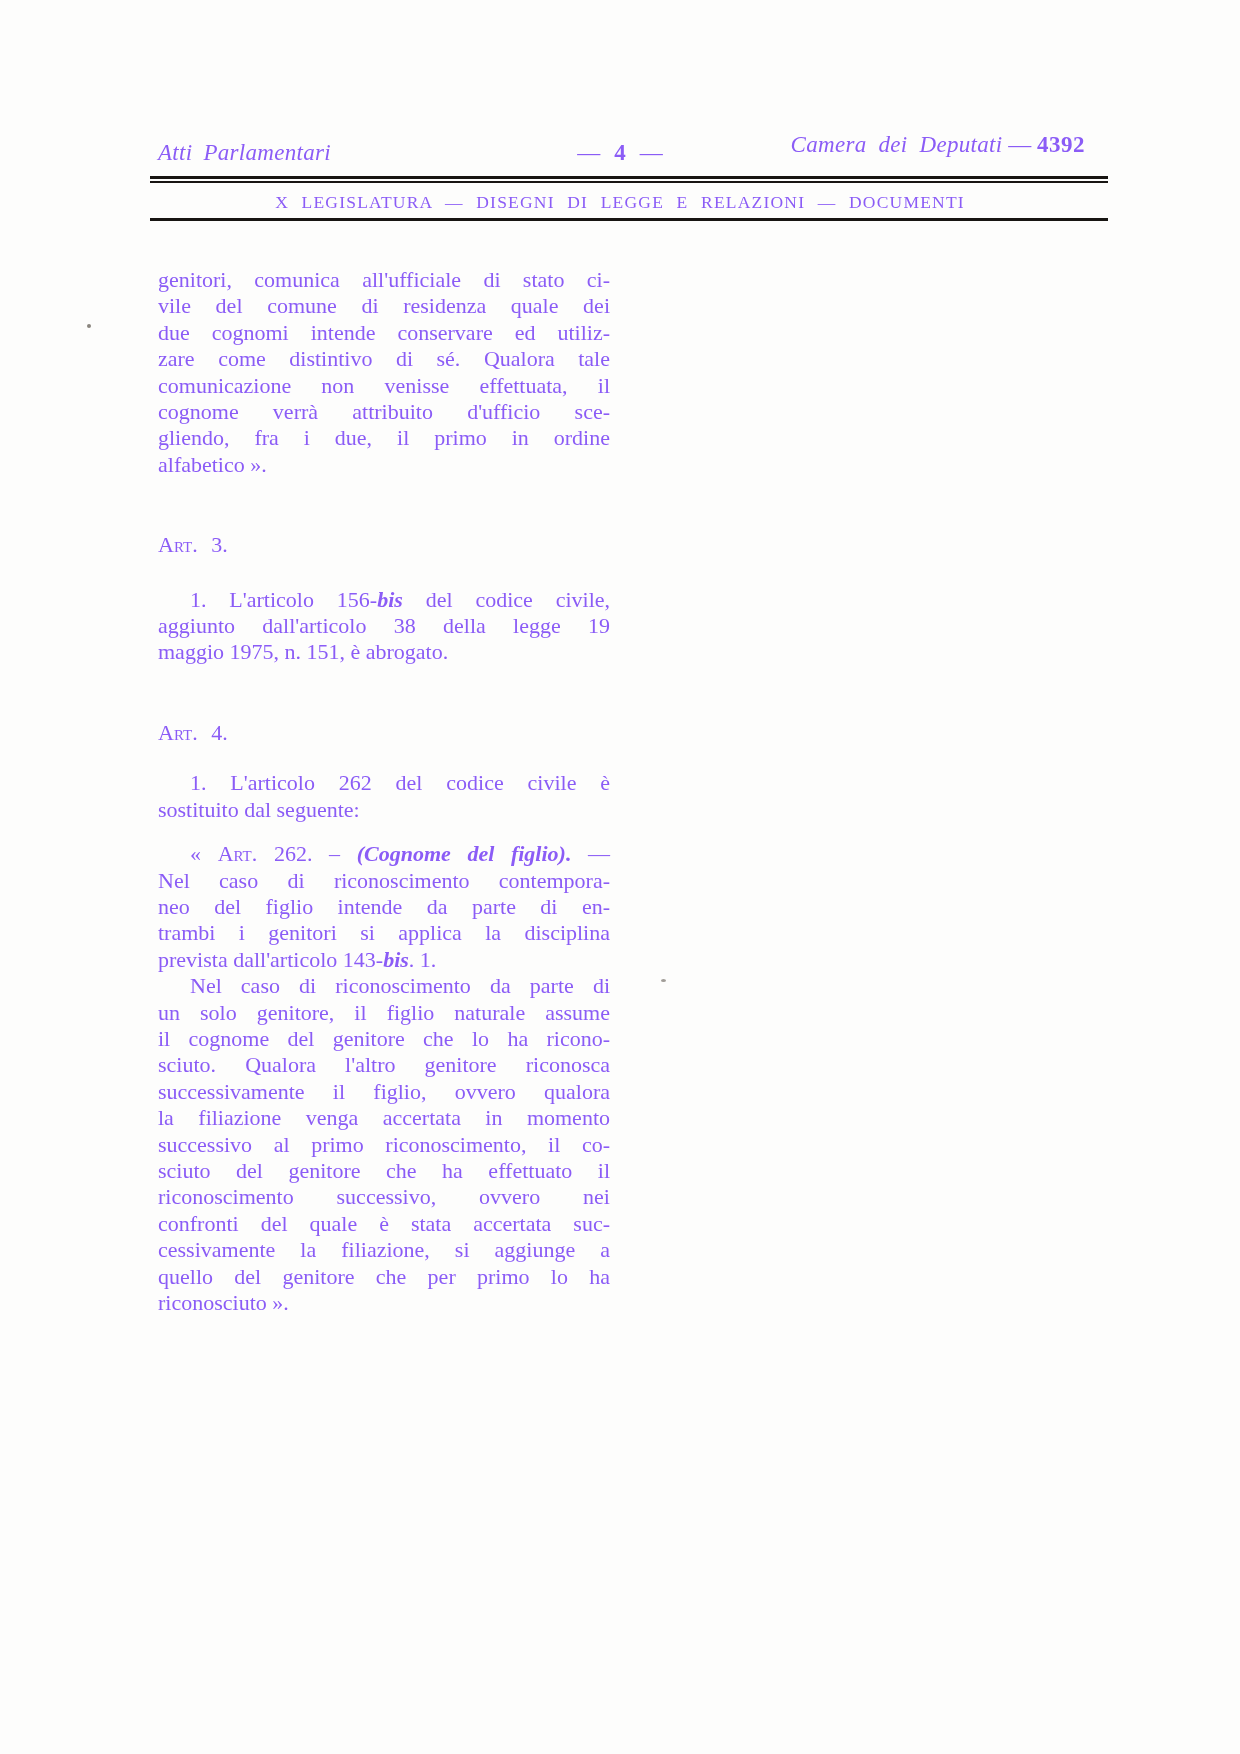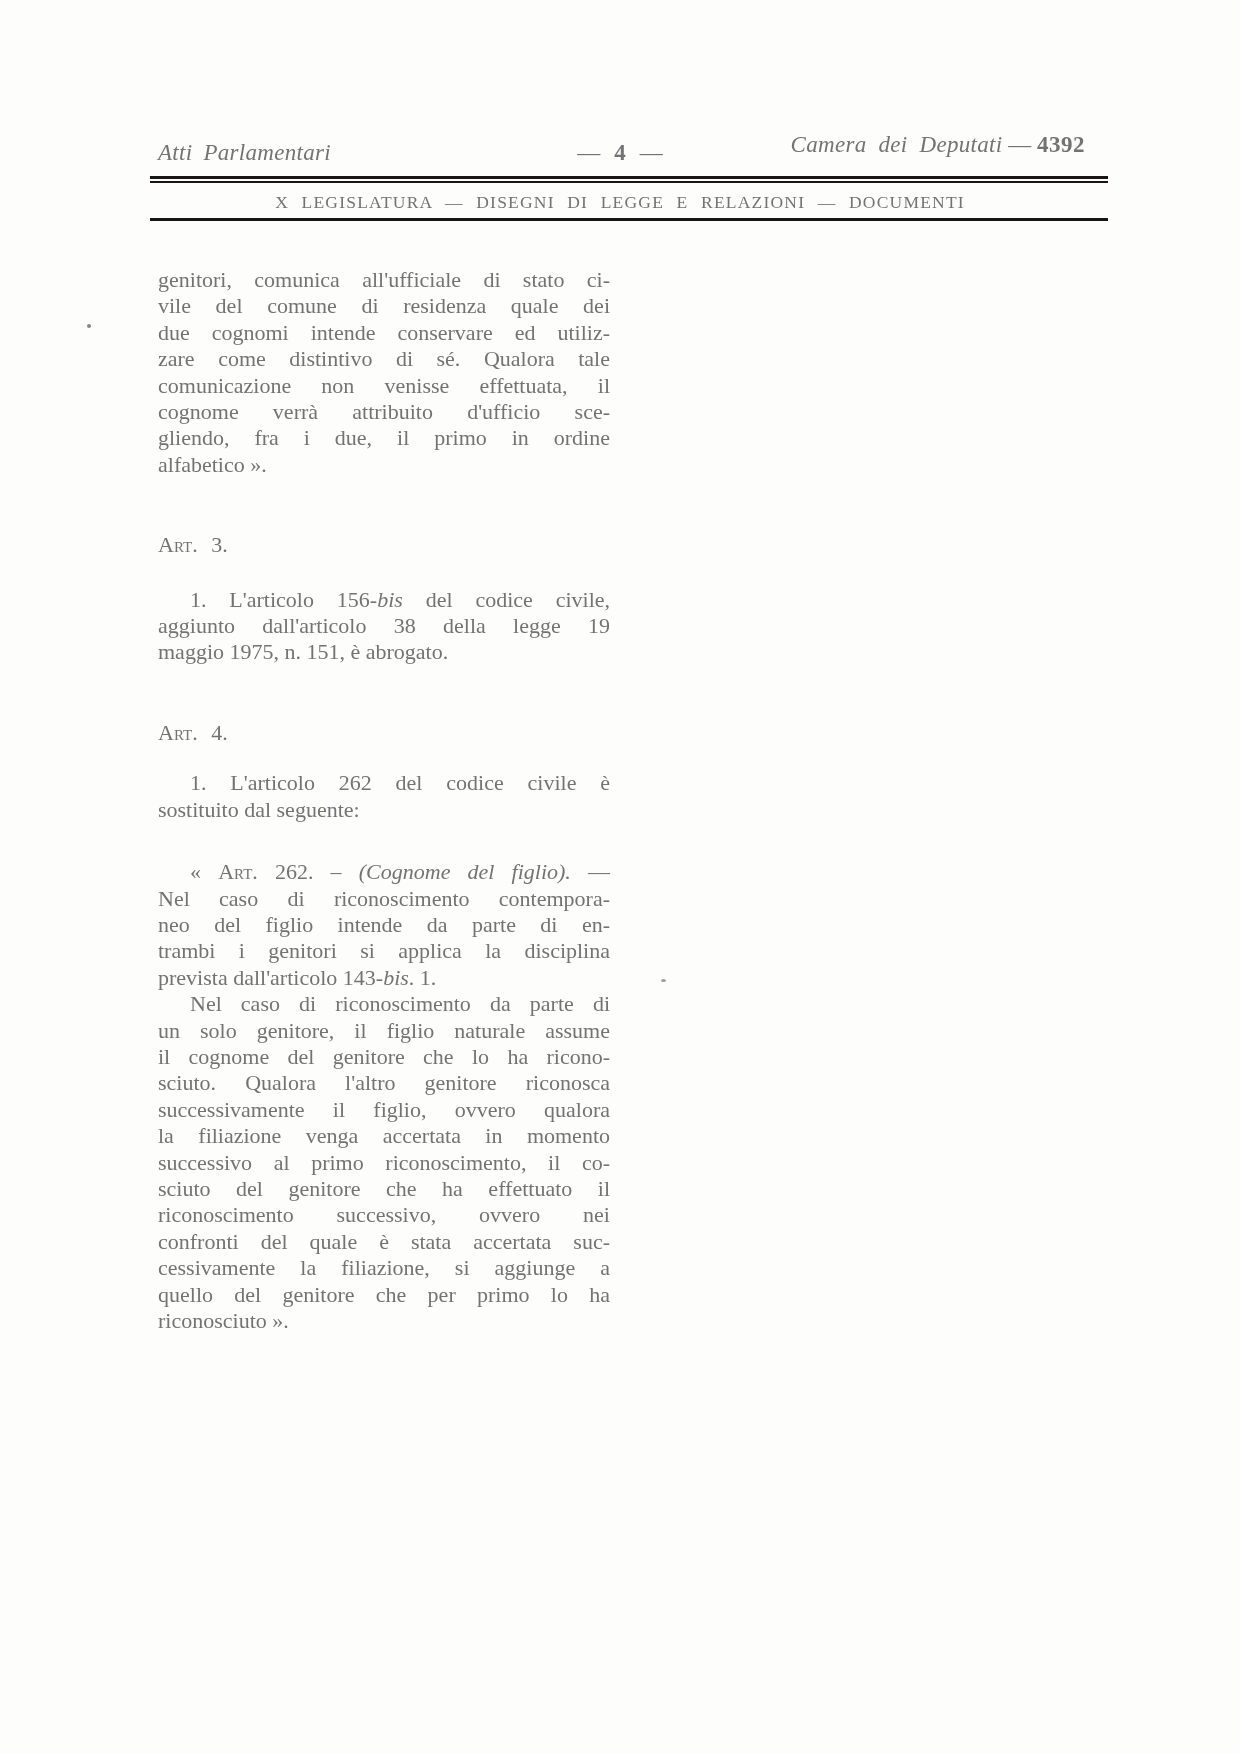--- a/index.html
+++ b/index.html
@@ -2,21 +2,21 @@
 <html><head>
 <meta charset="utf-8">
 <style>
   html, body { margin: 0; padding: 0; background: #e8e8e8; }
   .page {
     position: relative;
     width: 1240px;
     height: 1754px;
     margin: 0 auto;
     background: #fdfdfc;
-    color: #737373;
+    color: #8b5cf6;
     font-family: "Liberation Serif", "DejaVu Serif", serif;
     overflow: hidden;
   }
   
   .hdr-left {
     position: absolute; left: 158px; top: 140px;
     font-style: italic; font-size: 23px; letter-spacing: 0.3px;
     word-spacing: 5px; white-space: nowrap;
   }
   .hdr-center {
@@ -41,21 +41,21 @@
     letter-spacing: 1.2px; word-spacing: 7px; white-space: nowrap;
   }
   
   .text-column {
     position: absolute; left: 158px; top: 267px; width: 452px;
     font-size: 22px; line-height: 26.4px;
   }
   .line { text-align: justify; text-align-last: justify; }
   .line.last { text-align-last: left; }
   .line.indent { padding-left: 32px; }
-  .line i { font-style: italic; }
+  .line i { font-style: italic; font-weight: bold; }
   .sc { font-variant: small-caps; }
   .article-heading { text-align: left; line-height: 26.4px; word-spacing: 8px; }
   
   .speck { position: absolute; background: #8a857e; border-radius: 50%; }
   .speck-1 { left: 87px; top: 324px; width: 4px; height: 4px; }
   .speck-2 { left: 661px; top: 979px; width: 5px; height: 3px; opacity: 0.8; }
 </style>
 </head>
 <body>
 
@@ -91,21 +91,21 @@
       <div class="para" style="margin-top: 28px;">
         <div class="line indent">1. L'articolo 156-<i>bis</i> del codice civile,</div>
         <div class="line">aggiunto dall'articolo 38 della legge 19</div>
         <div class="line last">maggio 1975, n. 151, è abrogato.</div>
       </div>
       <div class="article-heading" style="margin-top: 54px;"><span class="sc">Art.</span> 4.</div>
       <div class="para" style="margin-top: 24px;">
         <div class="line indent">1. L'articolo 262 del codice civile è</div>
         <div class="line last">sostituito dal seguente:</div>
       </div>
-      <div class="para" style="margin-top: 36px;">
+      <div class="para" style="margin-top: 18px;">
         <div class="line indent">« <span class="sc">Art.</span> 262. – <i>(Cognome del figlio).</i> —</div>
         <div class="line">Nel caso di riconoscimento contempora-</div>
         <div class="line">neo del figlio intende da parte di en-</div>
         <div class="line">trambi i genitori si applica la disciplina</div>
         <div class="line last">prevista dall'articolo 143-<i>bis</i>. 1.</div>
       </div>
       <div class="para">
         <div class="line indent">Nel caso di riconoscimento da parte di</div>
         <div class="line">un solo genitore, il figlio naturale assume</div>
         <div class="line">il cognome del genitore che lo ha ricono-</div>

